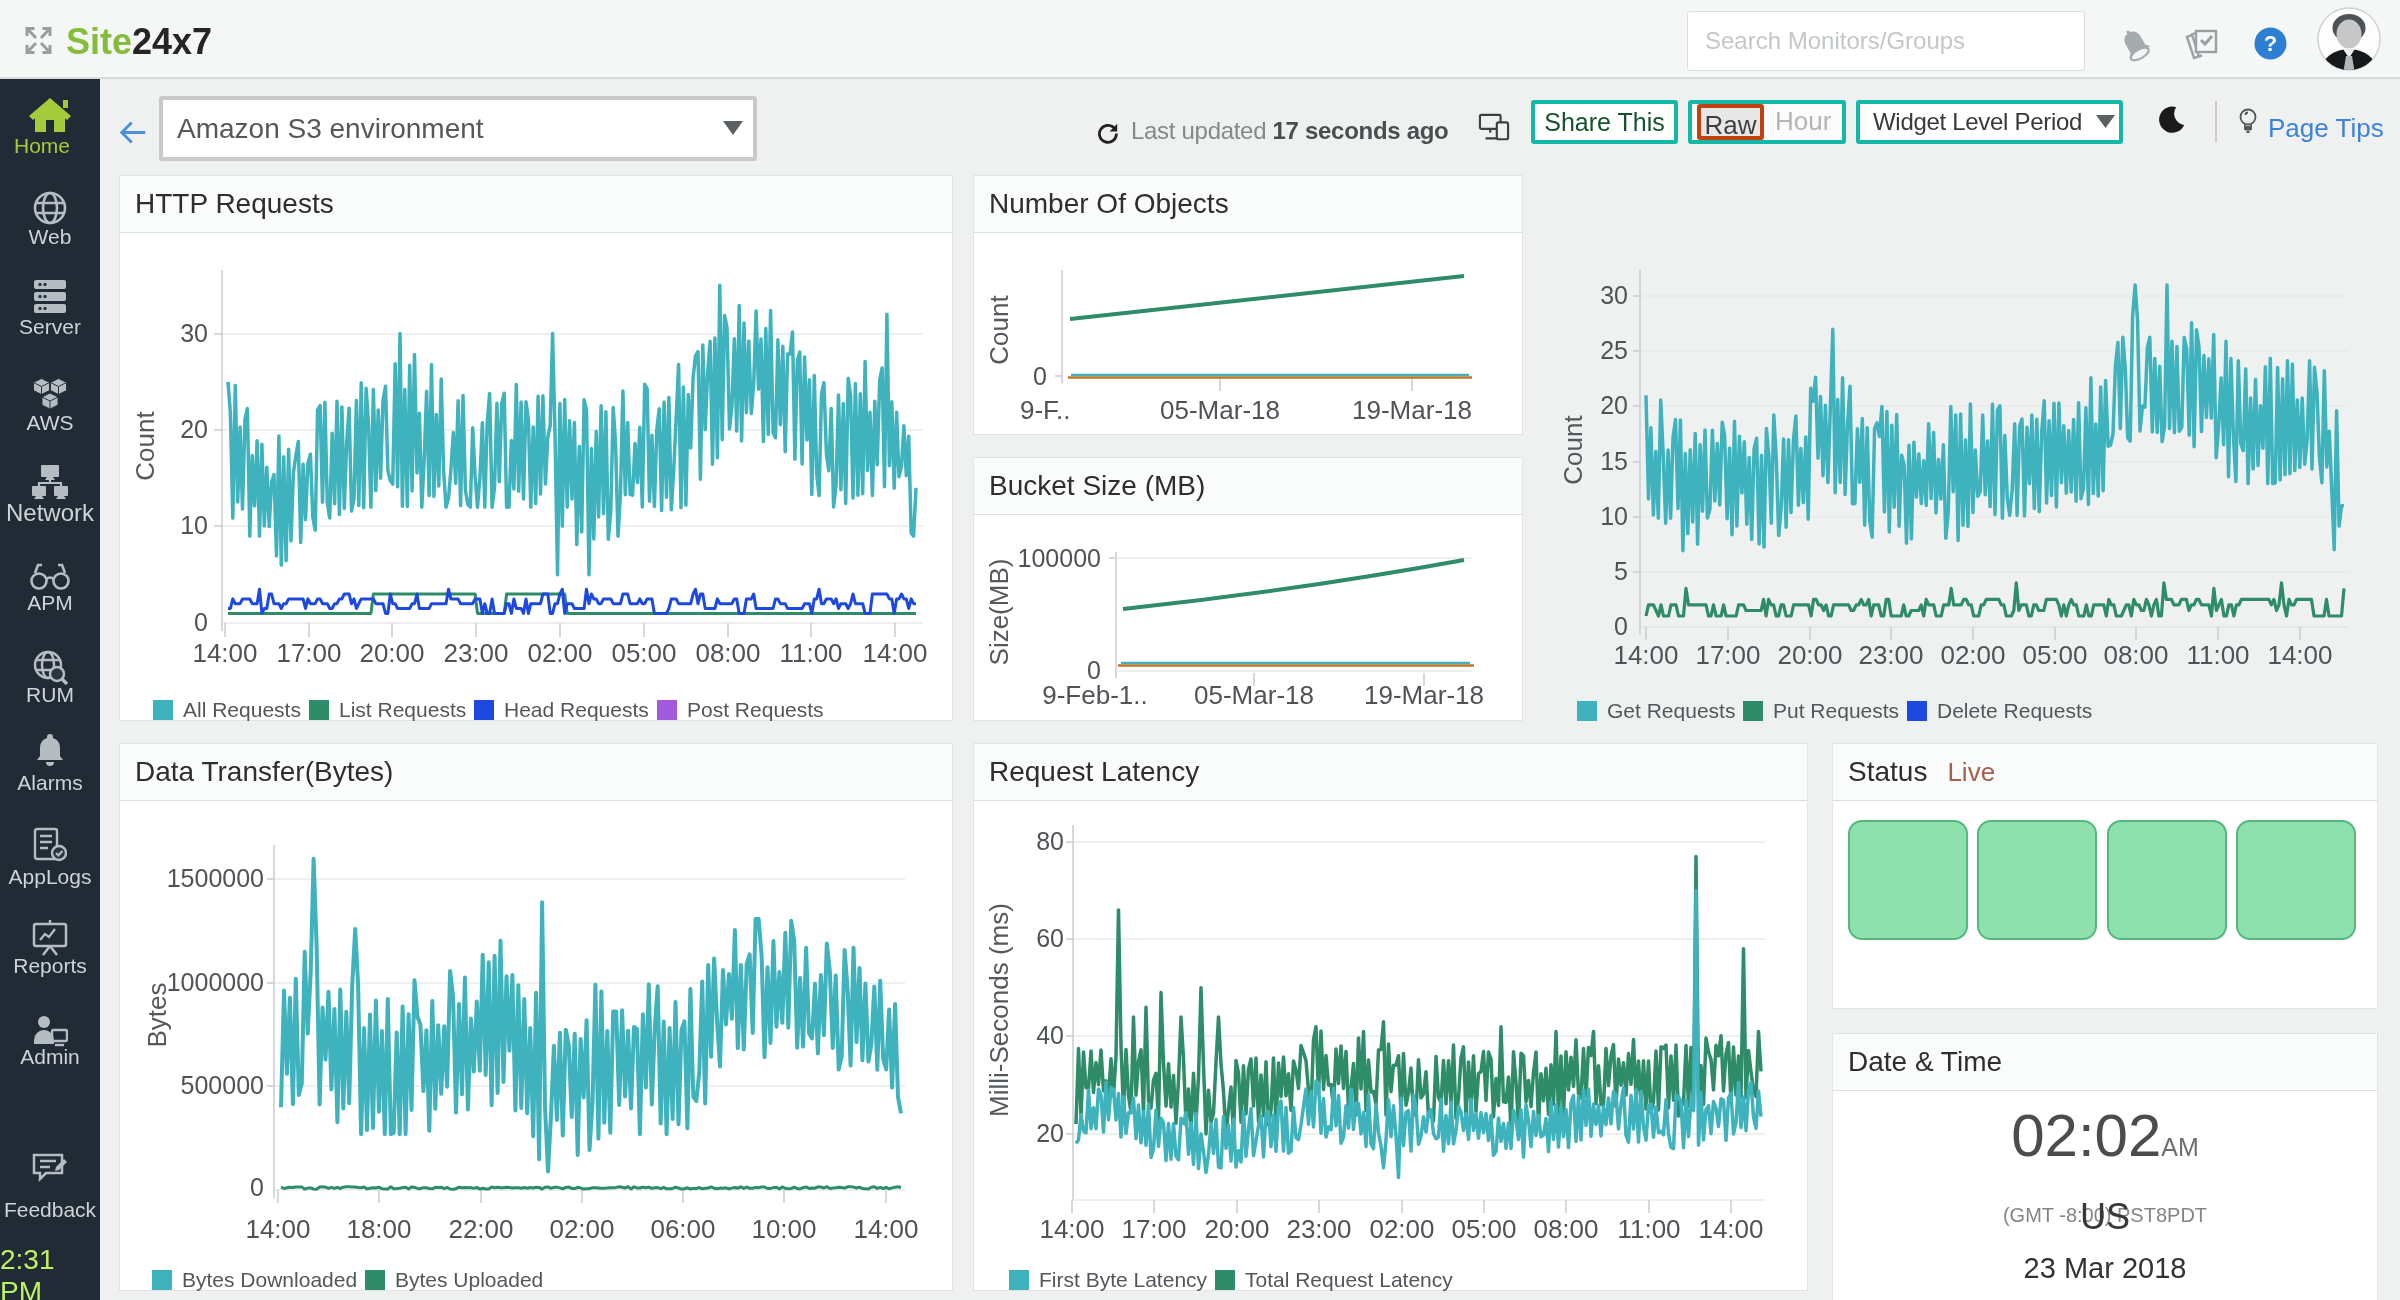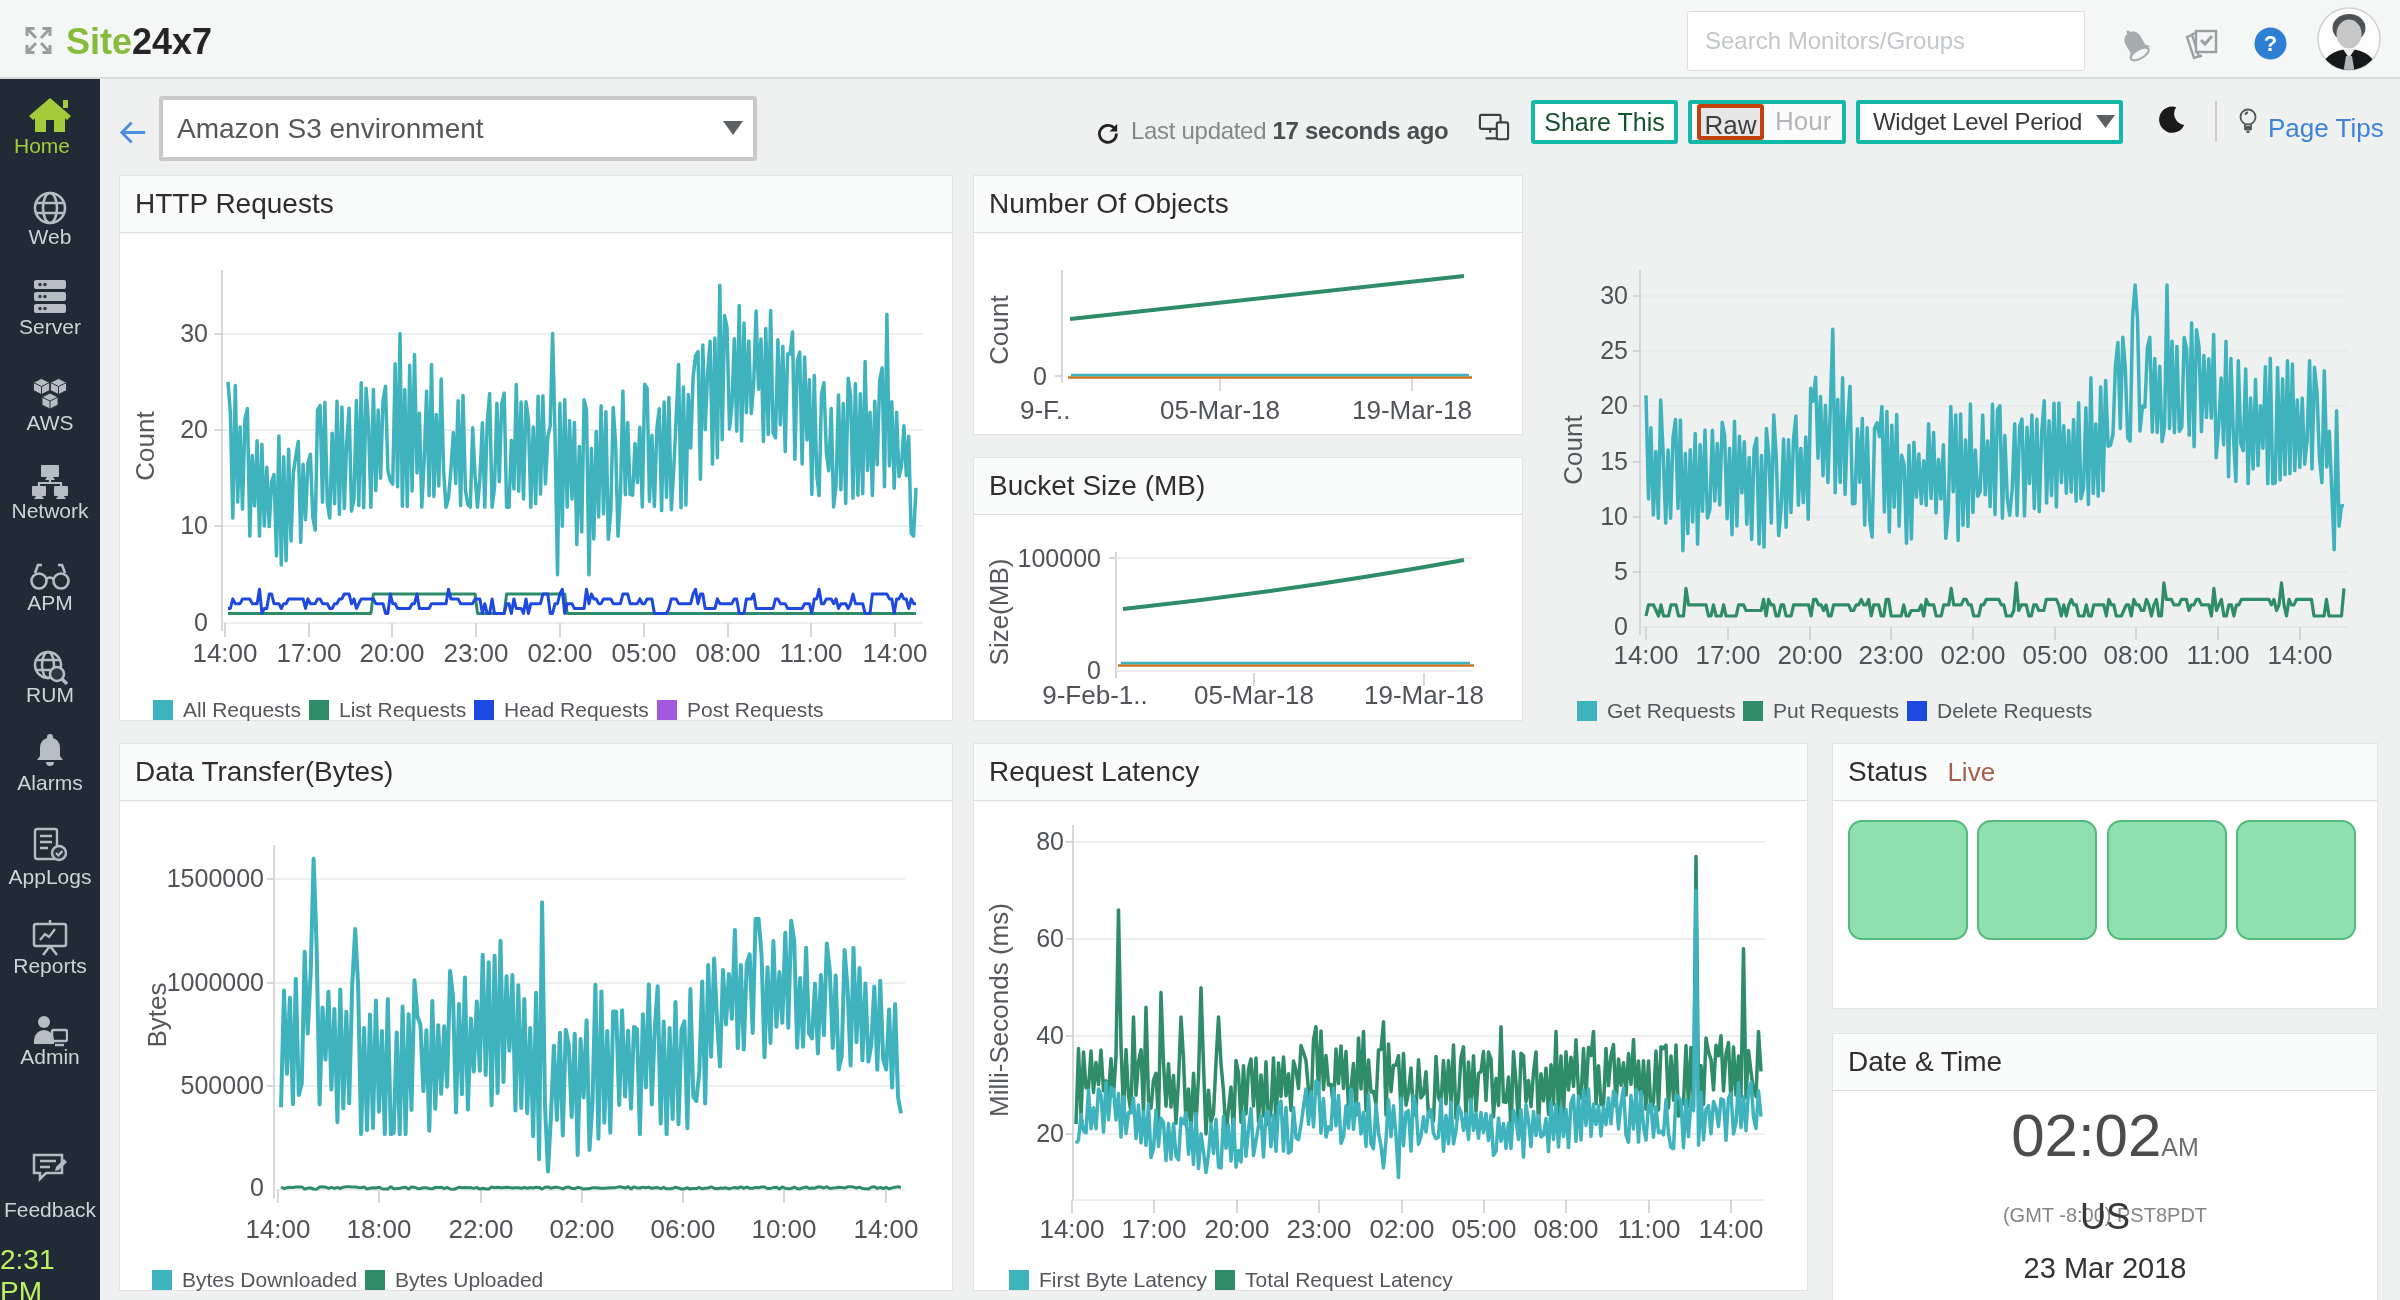--- a/index.html
+++ b/index.html
@@ -109,21 +109,21 @@
             <path d="M16 12 h6 l2 3 h-10 Z"></path>
             <rect x="1" y="21" width="14" height="10" rx="1"></rect>
             <path d="M5 31 h6 l2 3 h-10 Z"></path>
             <rect x="23" y="21" width="14" height="10" rx="1"></rect>
             <path d="M27 31 h6 l2 3 h-10 Z"></path>
           </g>
           <g stroke="#b6bdc2" stroke-width="2.2" fill="none">
             <path d="M8 21 V18 H30 V21 M19 15 V18"></path>
           </g>
         </svg></div>
-      <div class="abs" style="left:0;top:420px;width:100px;text-align:center;font-size:21px;color:#ced3d6">Network</div>
+      <div class="abs" style="left:0;top:420px;width:100px;text-align:center;font-size:24px;color:#ced3d6">Network</div>
       <div class="abs" style="left:0;top:482px;width:100px;text-align:center"><svg width="40" height="30" viewBox="0 0 40 30">
           <g fill="none" stroke="#b6bdc2" stroke-width="2.6">
             <circle cx="9" cy="20" r="7.5"></circle>
             <circle cx="31" cy="20" r="7.5"></circle>
             <path d="M16.5 18 a5 5 0 0 1 7 0"></path>
             <path d="M5 12 L8 4 h4 M35 12 L32 4 h-4"></path>
           </g>
         </svg></div>
       <div class="abs" style="left:0;top:512px;width:100px;text-align:center;font-size:21px;color:#ced3d6">APM</div>
       <div class="abs" style="left:0;top:570px;width:100px;text-align:center"><svg width="36" height="36" viewBox="0 0 36 36">

